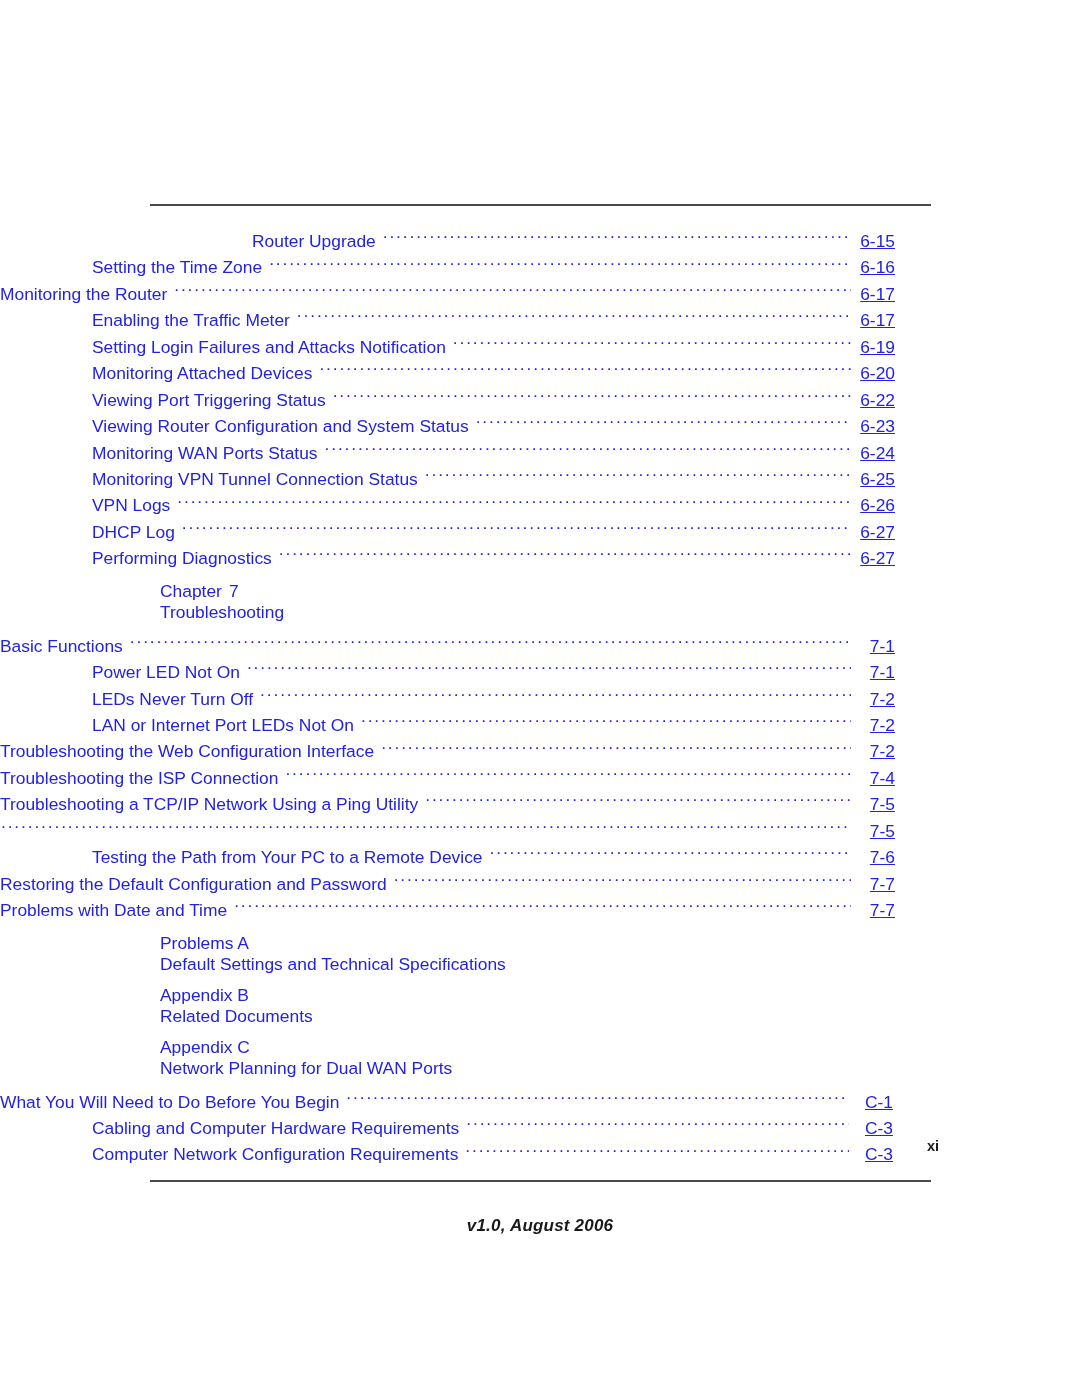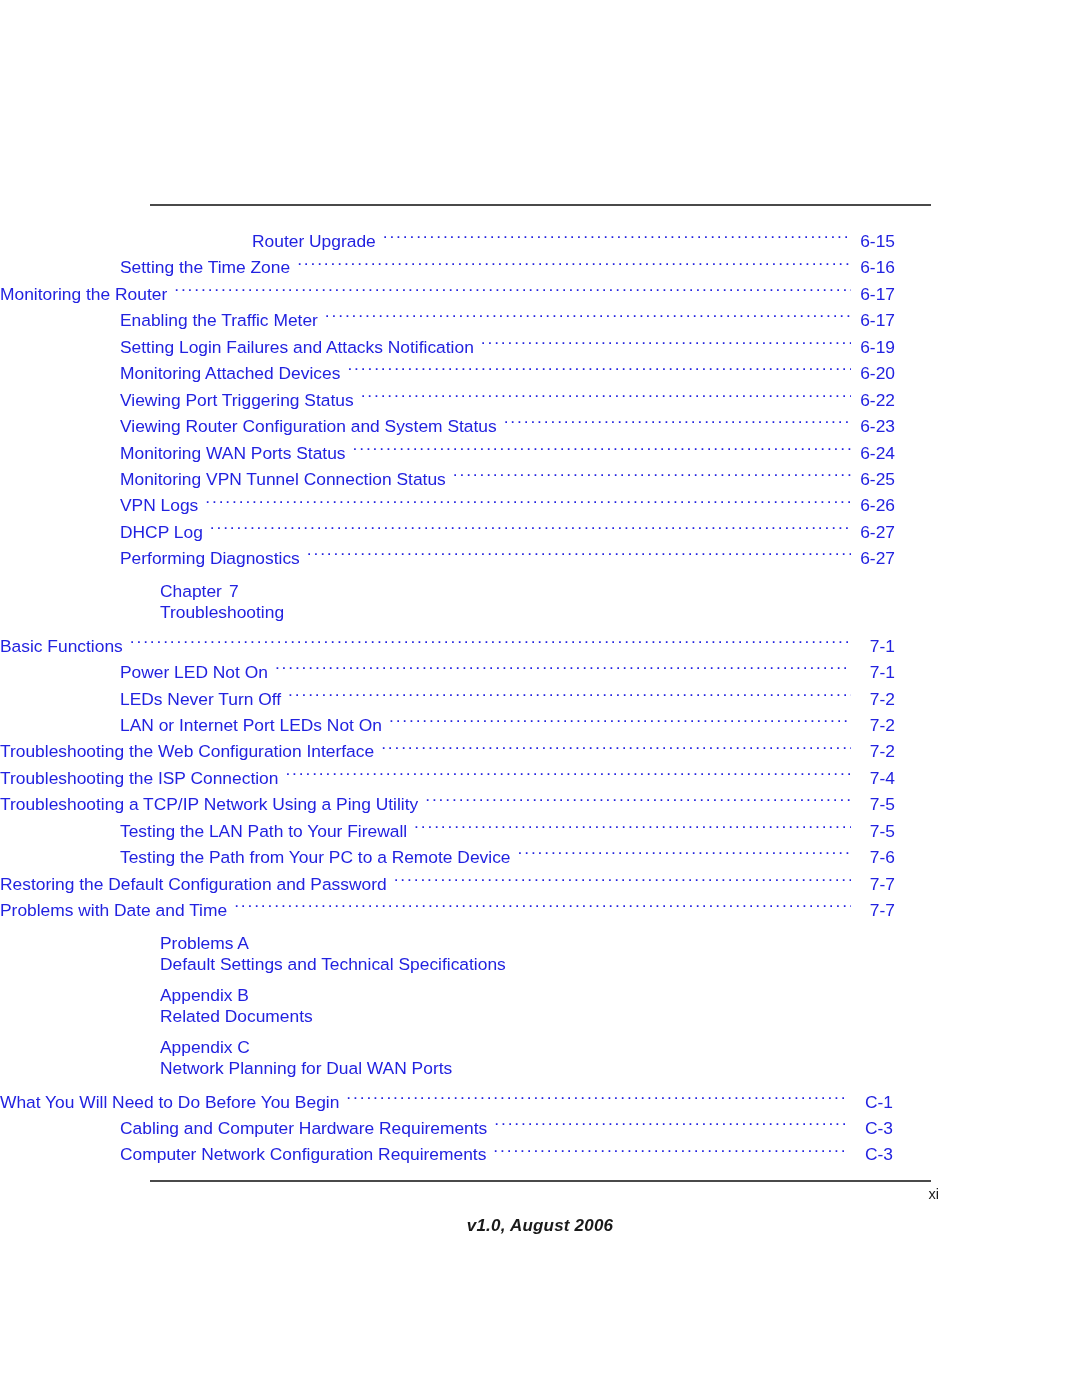--- a/index.html
+++ b/index.html
@@ -78,25 +78,26 @@
     display: block;
     overflow: hidden;
     white-space: nowrap;
   }
 
   .toc-page {
     flex: 0 0 auto;
     text-align: right;
     min-width: 42px;
     padding-left: 1px;
+    text-decoration: underline;
   }
 
   
   .lvl1 .toc-title { }
-  .lvl2 .toc-title { margin-left: 120px; }
+  .lvl2 .toc-title { margin-left: 92px; }
   .lvl3 .toc-title { margin-left: 252px; }
 
   .toc-row { padding-right: 185px; }
   .pad-c   { padding-right: 187px; }
 
   
   .sec-head {
     color: #2222e0;
     font-weight: normal;
     font-size: 17.4px;
@@ -107,24 +108,25 @@
   .sec-head .num-gap { display: inline-block; width: 7px; }
 
   .block-gap-chapter { height: 9px; }
   .appx-gap          { height: 9px; }
   .post-appx-gap     { height: 9px; }
 
   
   .folio {
     position: absolute;
     right: 149px;
-    top: 1186px;
+    top: 1138px;
     font-size: 14.5px;
     color: #1a1a1a;
     font-family: "Liberation Sans", sans-serif;
+    font-weight: bold;
   }
   .version {
     position: absolute;
     left: 0;
     top: 1216px;
     width: 1080px;
     text-align: center;
     font-size: 17px;
     font-style: italic;
     font-weight: bold;
@@ -238,21 +240,20 @@
         <span class="toc-title">Troubleshooting the ISP Connection</span>
         <span class="leader"></span>
         <span class="toc-page">7-4</span>
       </div>
       <div class="toc-row lvl1">
         <span class="toc-title">Troubleshooting a TCP/IP Network Using a Ping Utility</span>
         <span class="leader"></span>
         <span class="toc-page">7-5</span>
       </div>
       <div class="toc-row lvl2">
-        <span class="toc-title">Testing the LAN Path to Your Firewall</span>
         <span class="leader"></span>
         <span class="toc-page">7-5</span>
       </div>
       <div class="toc-row lvl2">
         <span class="toc-title">Testing the Path from Your PC to a Remote Device</span>
         <span class="leader"></span>
         <span class="toc-page">7-6</span>
       </div>
       <div class="toc-row lvl1">
         <span class="toc-title">Restoring the Default Configuration and Password</span>

